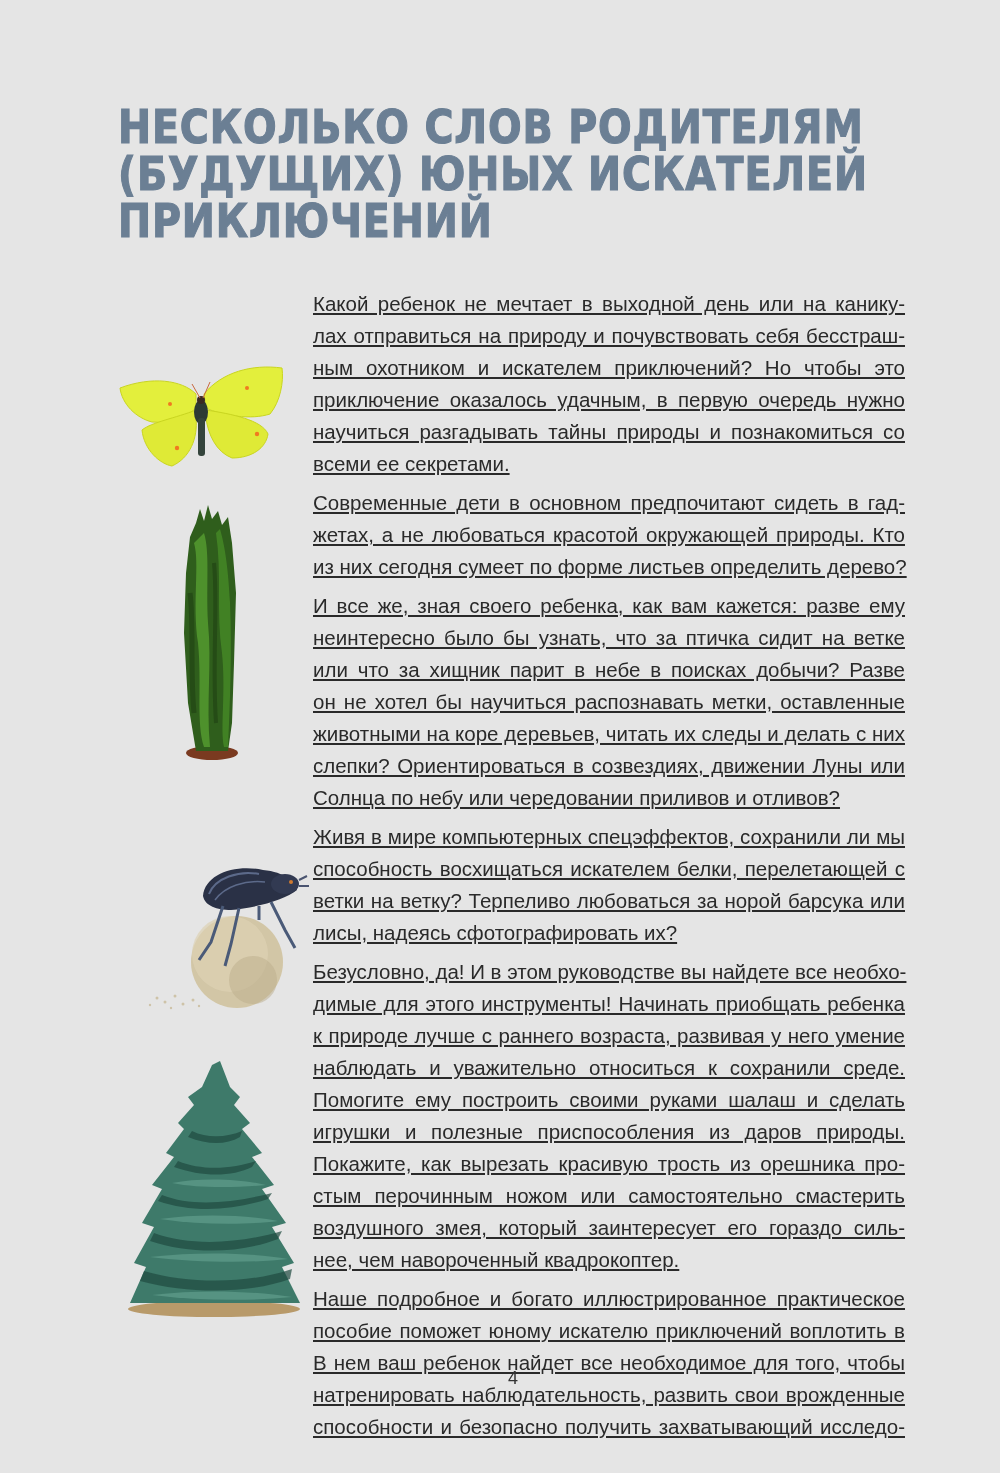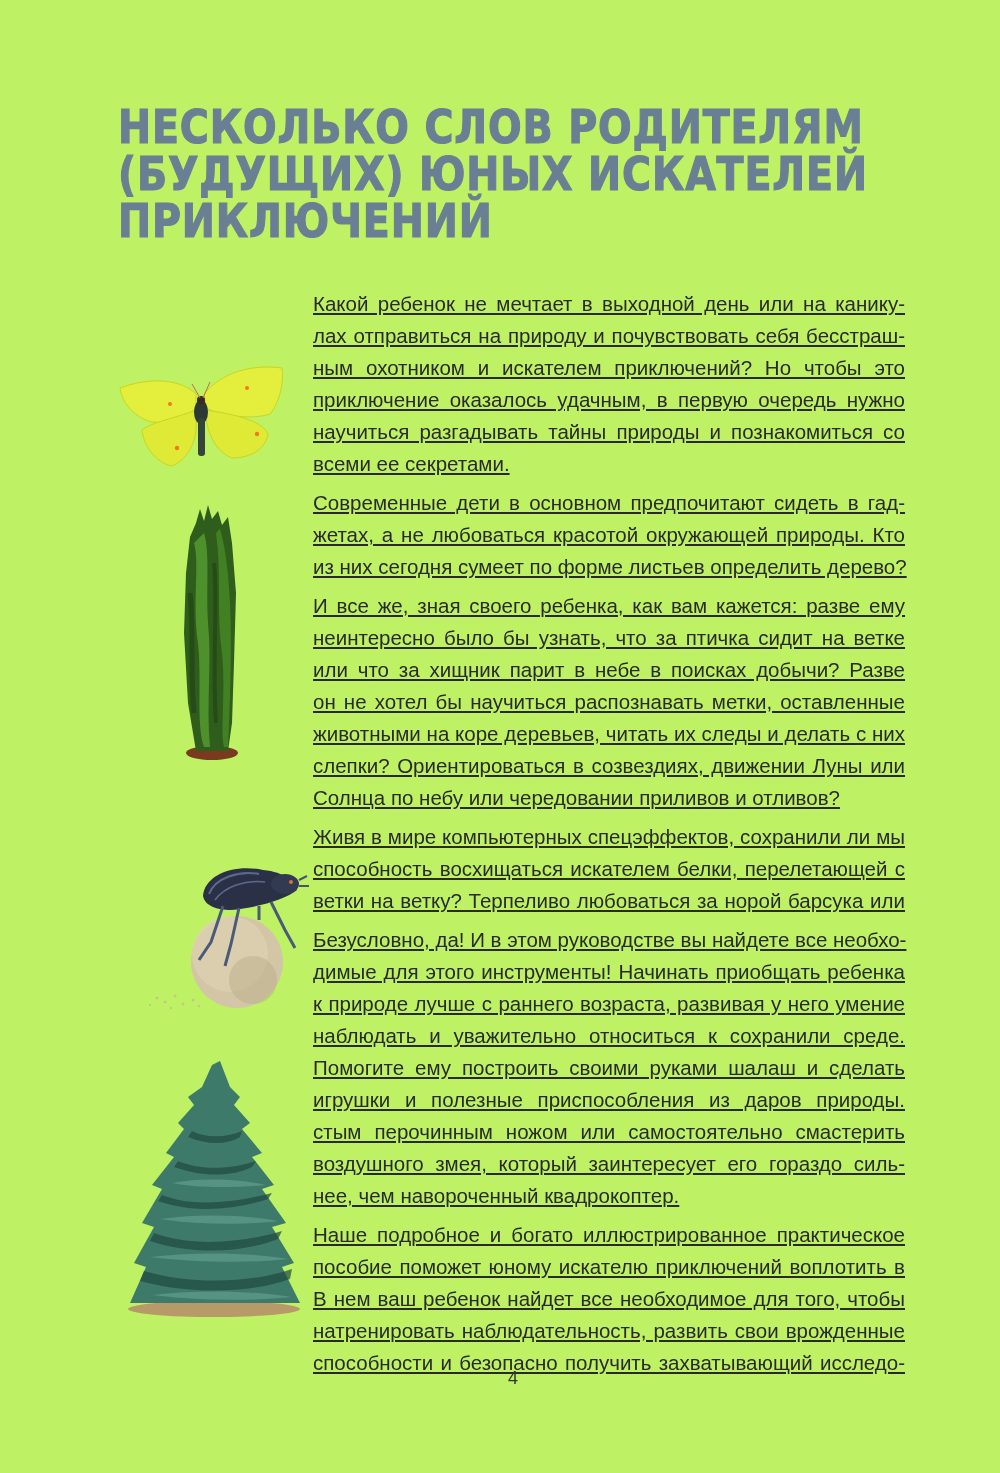--- a/index.html
+++ b/index.html
@@ -1,17 +1,17 @@
 <!DOCTYPE html>
 <html><head>
   <meta charset="utf-8">
   <style>
     html, body { margin: 0; padding: 0; background: #ffffff; }
     body { width: 1000px; height: 1473px; position: relative; overflow: hidden; }
-    .page { position: absolute; left: 0; top: 0; width: 1000px; height: 1473px; background: #bef264; }
+    .page { position: absolute; left: 0; top: 0; width: 1000px; height: 1473px; background: #e5e5e5; }
     .title {
       position: absolute; left: 118px; top: 104px; width: 760px;
       font-family: "DejaVu Sans", sans-serif; font-weight: bold;
       font-size: 46px; line-height: 47px; letter-spacing: 1px;
       color: #6b7f94; text-transform: uppercase; margin: 0;
       transform: scaleX(0.86); transform-origin: left top;
       -webkit-text-stroke: 1.2px #6b7f94;
     }
     .title span { display: block; white-space: nowrap; }
     .body-text {
@@ -128,28 +128,30 @@
       <span class="line">или что за хищник парит в небе в поисках добычи? Разве</span>
       <span class="line">он не хотел бы научиться распознавать метки, оставленные</span>
       <span class="line">животными на коре деревьев, читать их следы и делать с них</span>
       <span class="line">слепки? Ориентироваться в созвездиях, движении Луны или</span>
       <span class="line last">Солнца по небу или чередовании приливов и отливов?</span>
     </div>
     <div class="para">
       <span class="line">Живя в мире компьютерных спецэффектов, сохранили ли мы</span>
       <span class="line">способность восхищаться искателем белки, перелетающей с</span>
       <span class="line">ветки на ветку? Терпеливо любоваться за норой барсука или</span>
+      <span class="line last">лисы, надеясь сфотографировать их?</span>
     </div>
     <div class="para">
       <span class="line">Безусловно, да! И в этом руководстве вы найдете все необхо-</span>
       <span class="line">димые для этого инструменты! Начинать приобщать ребенка</span>
       <span class="line">к природе лучше с раннего возраста, развивая у него умение</span>
       <span class="line">наблюдать и уважительно относиться к сохранили среде.</span>
       <span class="line">Помогите ему построить своими руками шалаш и сделать</span>
       <span class="line">игрушки и полезные приспособления из даров природы.</span>
+      <span class="line">Покажите, как вырезать красивую трость из орешника про-</span>
       <span class="line">стым перочинным ножом или самостоятельно смастерить</span>
       <span class="line">воздушного змея, который заинтересует его гораздо силь-</span>
       <span class="line last">нее, чем навороченный квадрокоптер.</span>
     </div>
     <div class="para">
       <span class="line">Наше подробное и богато иллюстрированное практическое</span>
       <span class="line">пособие поможет юному искателю приключений воплотить в</span>
       <span class="line">В нем ваш ребенок найдет все необходимое для того, чтобы</span>
       <span class="line">натренировать наблюдательность, развить свои врожденные</span>
       <span class="line">способности и безопасно получить захватывающий исследо-</span>

